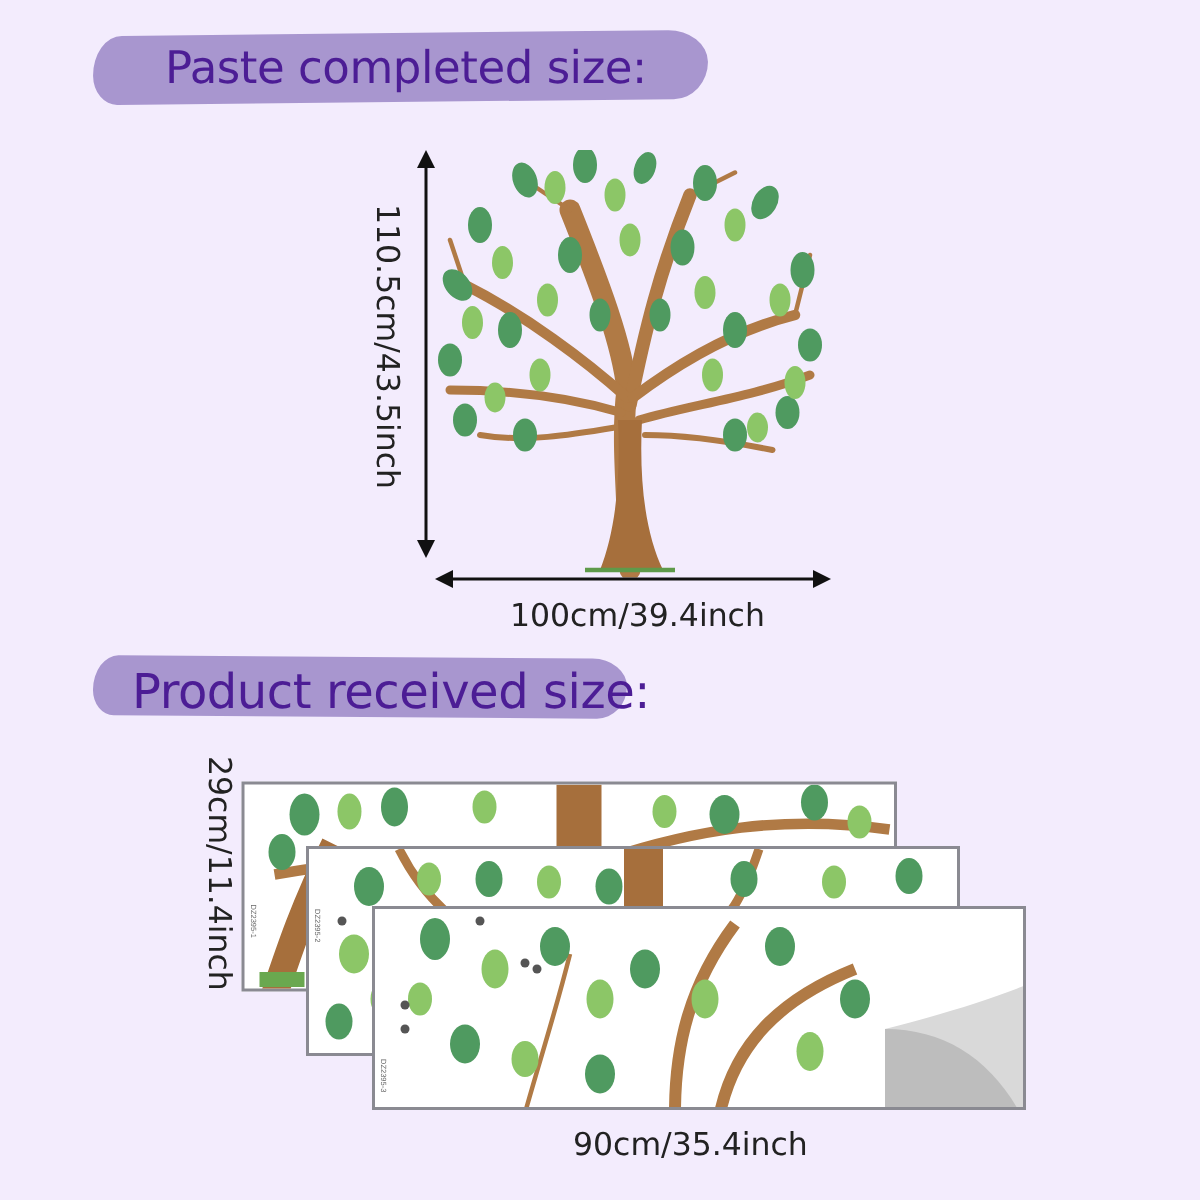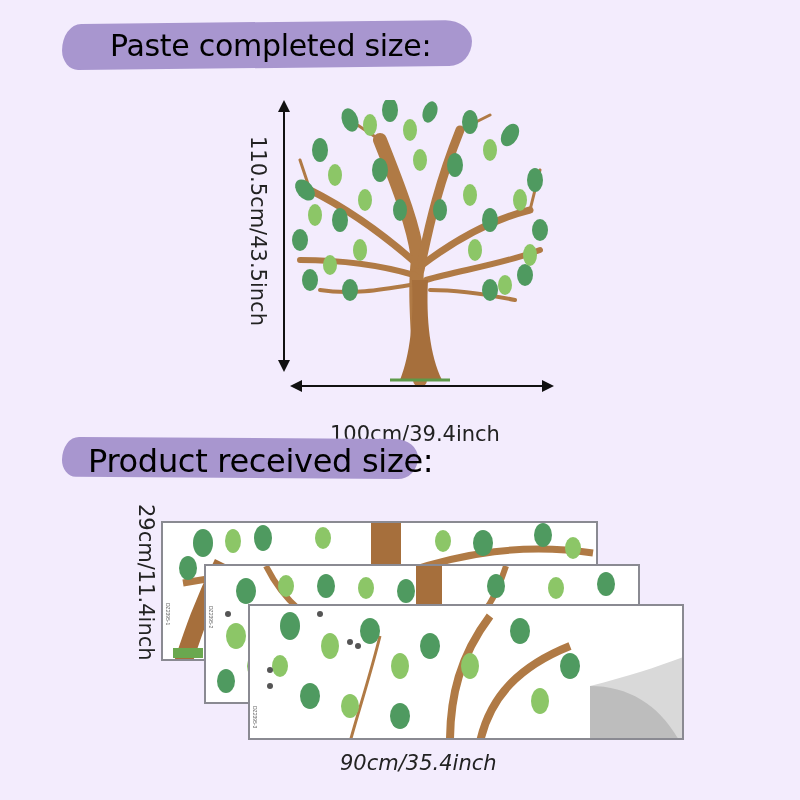--- a/index.html
+++ b/index.html
@@ -1,18 +1,18 @@
 <!DOCTYPE html>
 <html><head>
 <meta charset="utf-8">
 <style>
   html,body{margin:0;padding:0;}
   body{width:800px;height:800px;background:#f3ecfd;position:relative;overflow:hidden;font-family:"Liberation Sans","DejaVu Sans",sans-serif;color:#111;}
   .banner{position:absolute;background:#a896cf;border-radius:22px 30px 26px 18px / 30px 24px 28px 22px;}
-  .banner-text{position:absolute;font-size:30px;color:#000000;white-space:nowrap;font-family:"DejaVu Sans",sans-serif;letter-spacing:-0.3px;}
+  .banner-text{position:absolute;font-size:30px;color:#4c1d95;white-space:nowrap;font-family:"DejaVu Sans",sans-serif;letter-spacing:-0.3px;}
   .dim{position:absolute;font-size:21px;color:#222;white-space:nowrap;font-family:"DejaVu Sans",sans-serif;}
   .vert{transform:rotate(90deg);transform-origin:left top;}
   .sheet{position:absolute;background:#fff;border:2px solid #8a8a92;overflow:hidden;box-sizing:border-box;}
   .code{position:absolute;font-size:5px;color:#666;transform:rotate(90deg);transform-origin:left top;}
 </style>
 </head>
 <body>
 
 <div class="banner" style="left:62px;top:22px;width:410px;height:46px;transform:rotate(-0.6deg);"></div>
 <div class="banner-text" style="left:110px;top:28px;">Paste completed size:</div>
@@ -76,21 +76,21 @@
     <ellipse cx="75" cy="100" rx="7" ry="11"></ellipse>
     <ellipse cx="180" cy="95" rx="7" ry="11"></ellipse>
   </g>
 </svg>
 
 <svg style="position:absolute;left:290px;top:378px;" width="264" height="16">
   <line x1="8" y1="8" x2="256" y2="8" stroke="#111" stroke-width="2"></line>
   <polygon points="0,8 12,2 12,14" fill="#111"></polygon>
   <polygon points="264,8 252,2 252,14" fill="#111"></polygon>
 </svg>
-<div class="dim" style="left:330px;top:398px;margin-top:24px;">100cm/39.4inch</div>
+<div class="dim" style="left:340px;top:398px;">100cm/39.4inch</div>
 
 <div class="banner" style="left:62px;top:438px;width:356px;height:40px;transform:rotate(0.4deg);"></div>
 <div class="banner-text" style="left:88px;top:442px;font-size:32px;">Product received size:</div>
 
 <div class="dim vert" style="left:158px;top:504px;">29cm/11.4inch</div>
 
 <div class="sheet" style="left:161px;top:521px;width:437px;height:140px;">
   <svg width="437" height="140">
     <rect x="208" y="0" width="30" height="60" fill="#a66f3c"></rect>
     <path d="M20,60 C80,50 150,40 210,50 M240,50 C300,30 360,20 430,30" stroke="#b07a45" stroke-width="7" fill="none"></path>
@@ -160,13 +160,13 @@
       <circle cx="108" cy="40" r="3" fill="#555"></circle>
       <circle cx="70" cy="8" r="3" fill="#555"></circle>
       <circle cx="20" cy="64" r="3" fill="#555"></circle>
       <circle cx="20" cy="80" r="3" fill="#555"></circle>
     <path d="M340,136 L340,80 C380,70 410,60 436,50 L436,136 Z" fill="#d9d9d9"></path>
     <path d="M340,80 C380,80 410,100 430,136 L340,136 Z" fill="#bdbdbd"></path>
   </svg>
   <span class="code" style="left:8px;top:100px;">DZ2395-3</span>
 </div>
 
-<div class="dim" style="left:340px;top:751px;font-style:italic;">90cm/35.4inch</div>
+<div class="dim" style="left:382px;top:751px;">90cm/35.4inch</div>
 
 </body></html>

